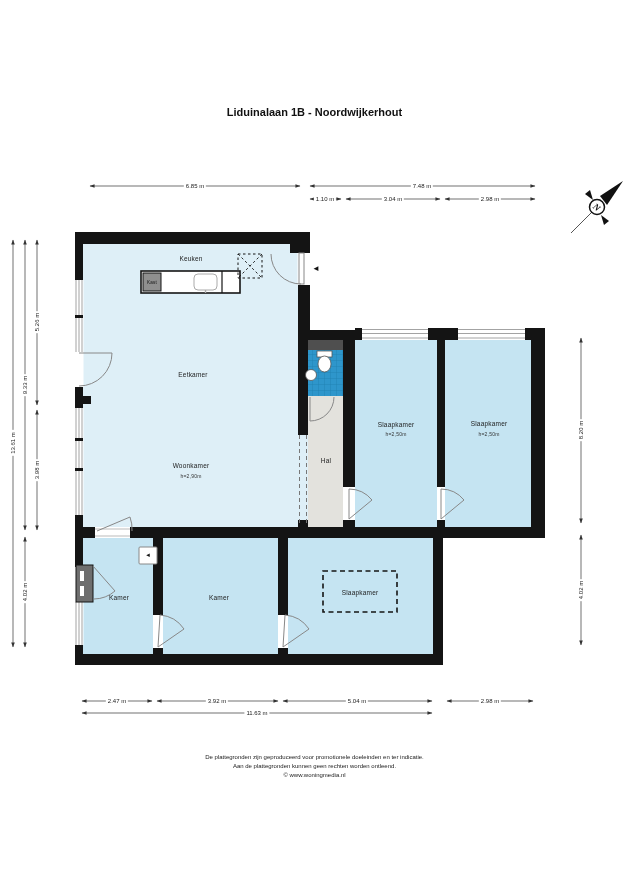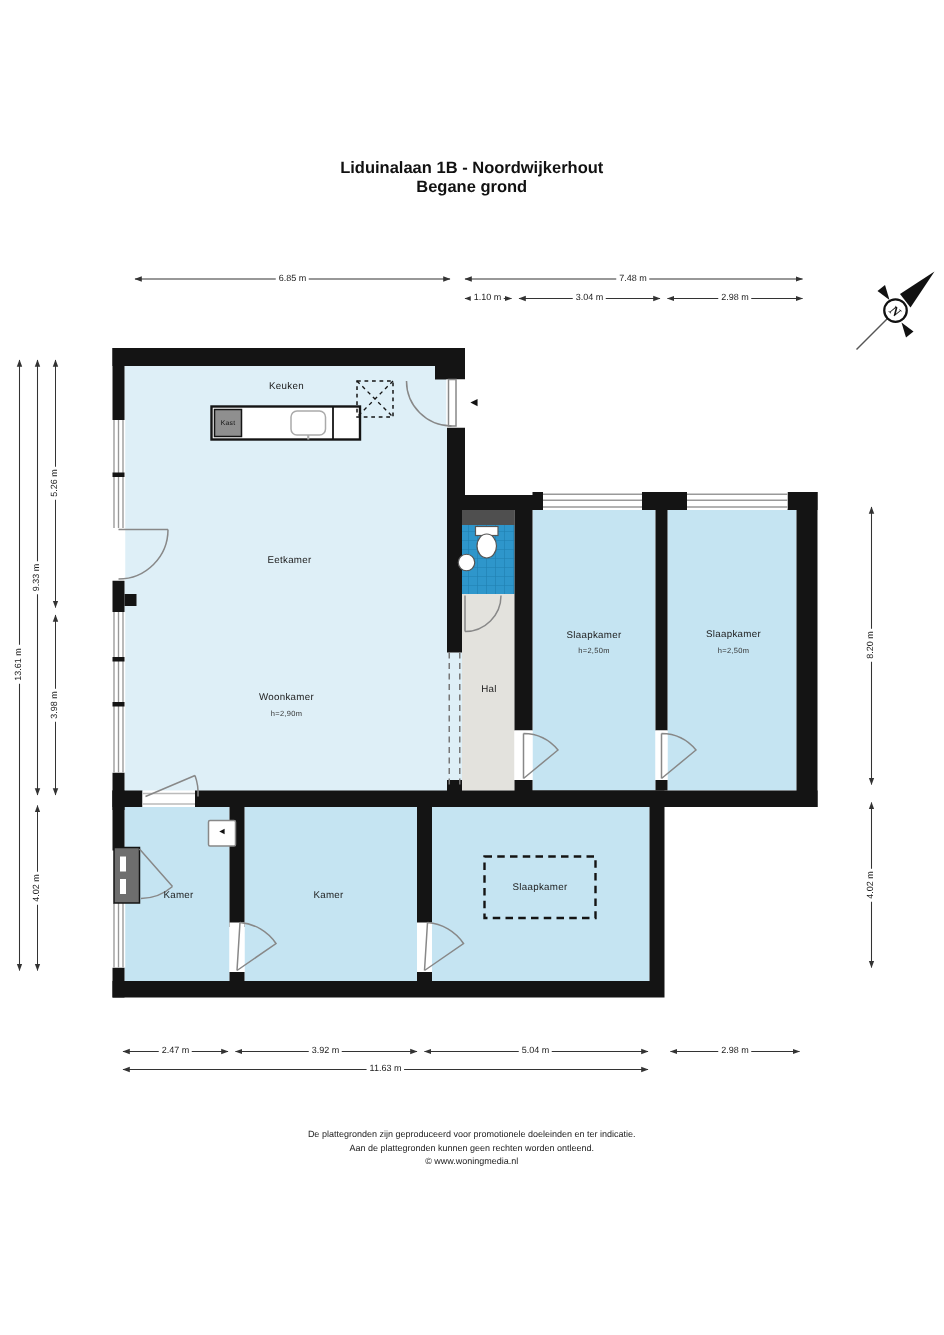--- a/index.html
+++ b/index.html
@@ -221,21 +221,20 @@
       <polygon points="623,181 600,196 607,205" fill="#111"></polygon>
       <polygon points="585,194 593,200 590,190" fill="#111"></polygon>
       <polygon points="609,221 601,215 604,225" fill="#111"></polygon>
       <circle cx="597" cy="207" r="7.5" fill="#fff" stroke="#111" stroke-width="1.5"></circle>
       <text x="597" y="210.5" text-anchor="middle" font-size="9" font-style="italic" font-weight="bold" fill="#111" transform="rotate(40 597 207)" font-family="Liberation Serif, serif">N</text>
     </g>
   </svg>
 
   <div class="overlay">
     <div class="title-line" style="top:106px;">Liduinalaan 1B - Noordwijkerhout</div>
-    <div class="title-line" style="top:119px;">Begane grond</div>
 
     <div class="lbl" style="left:191px; top:258px;">Keuken</div>
     <div class="lbl tiny" style="left:152px; top:282px;">Kast</div>
     <div class="lbl" style="left:193px; top:374px;">Eetkamer</div>
     <div class="lbl" style="left:191px; top:465px;">Woonkamer</div>
     <div class="lbl sub" style="left:191px; top:476px;">h=2,90m</div>
     <div class="lbl" style="left:326px; top:460px;">Hal</div>
     <div class="lbl" style="left:396px; top:424px;">Slaapkamer</div>
     <div class="lbl sub" style="left:396px; top:434px;">h=2,50m</div>
     <div class="lbl" style="left:489px; top:423px;">Slaapkamer</div>

